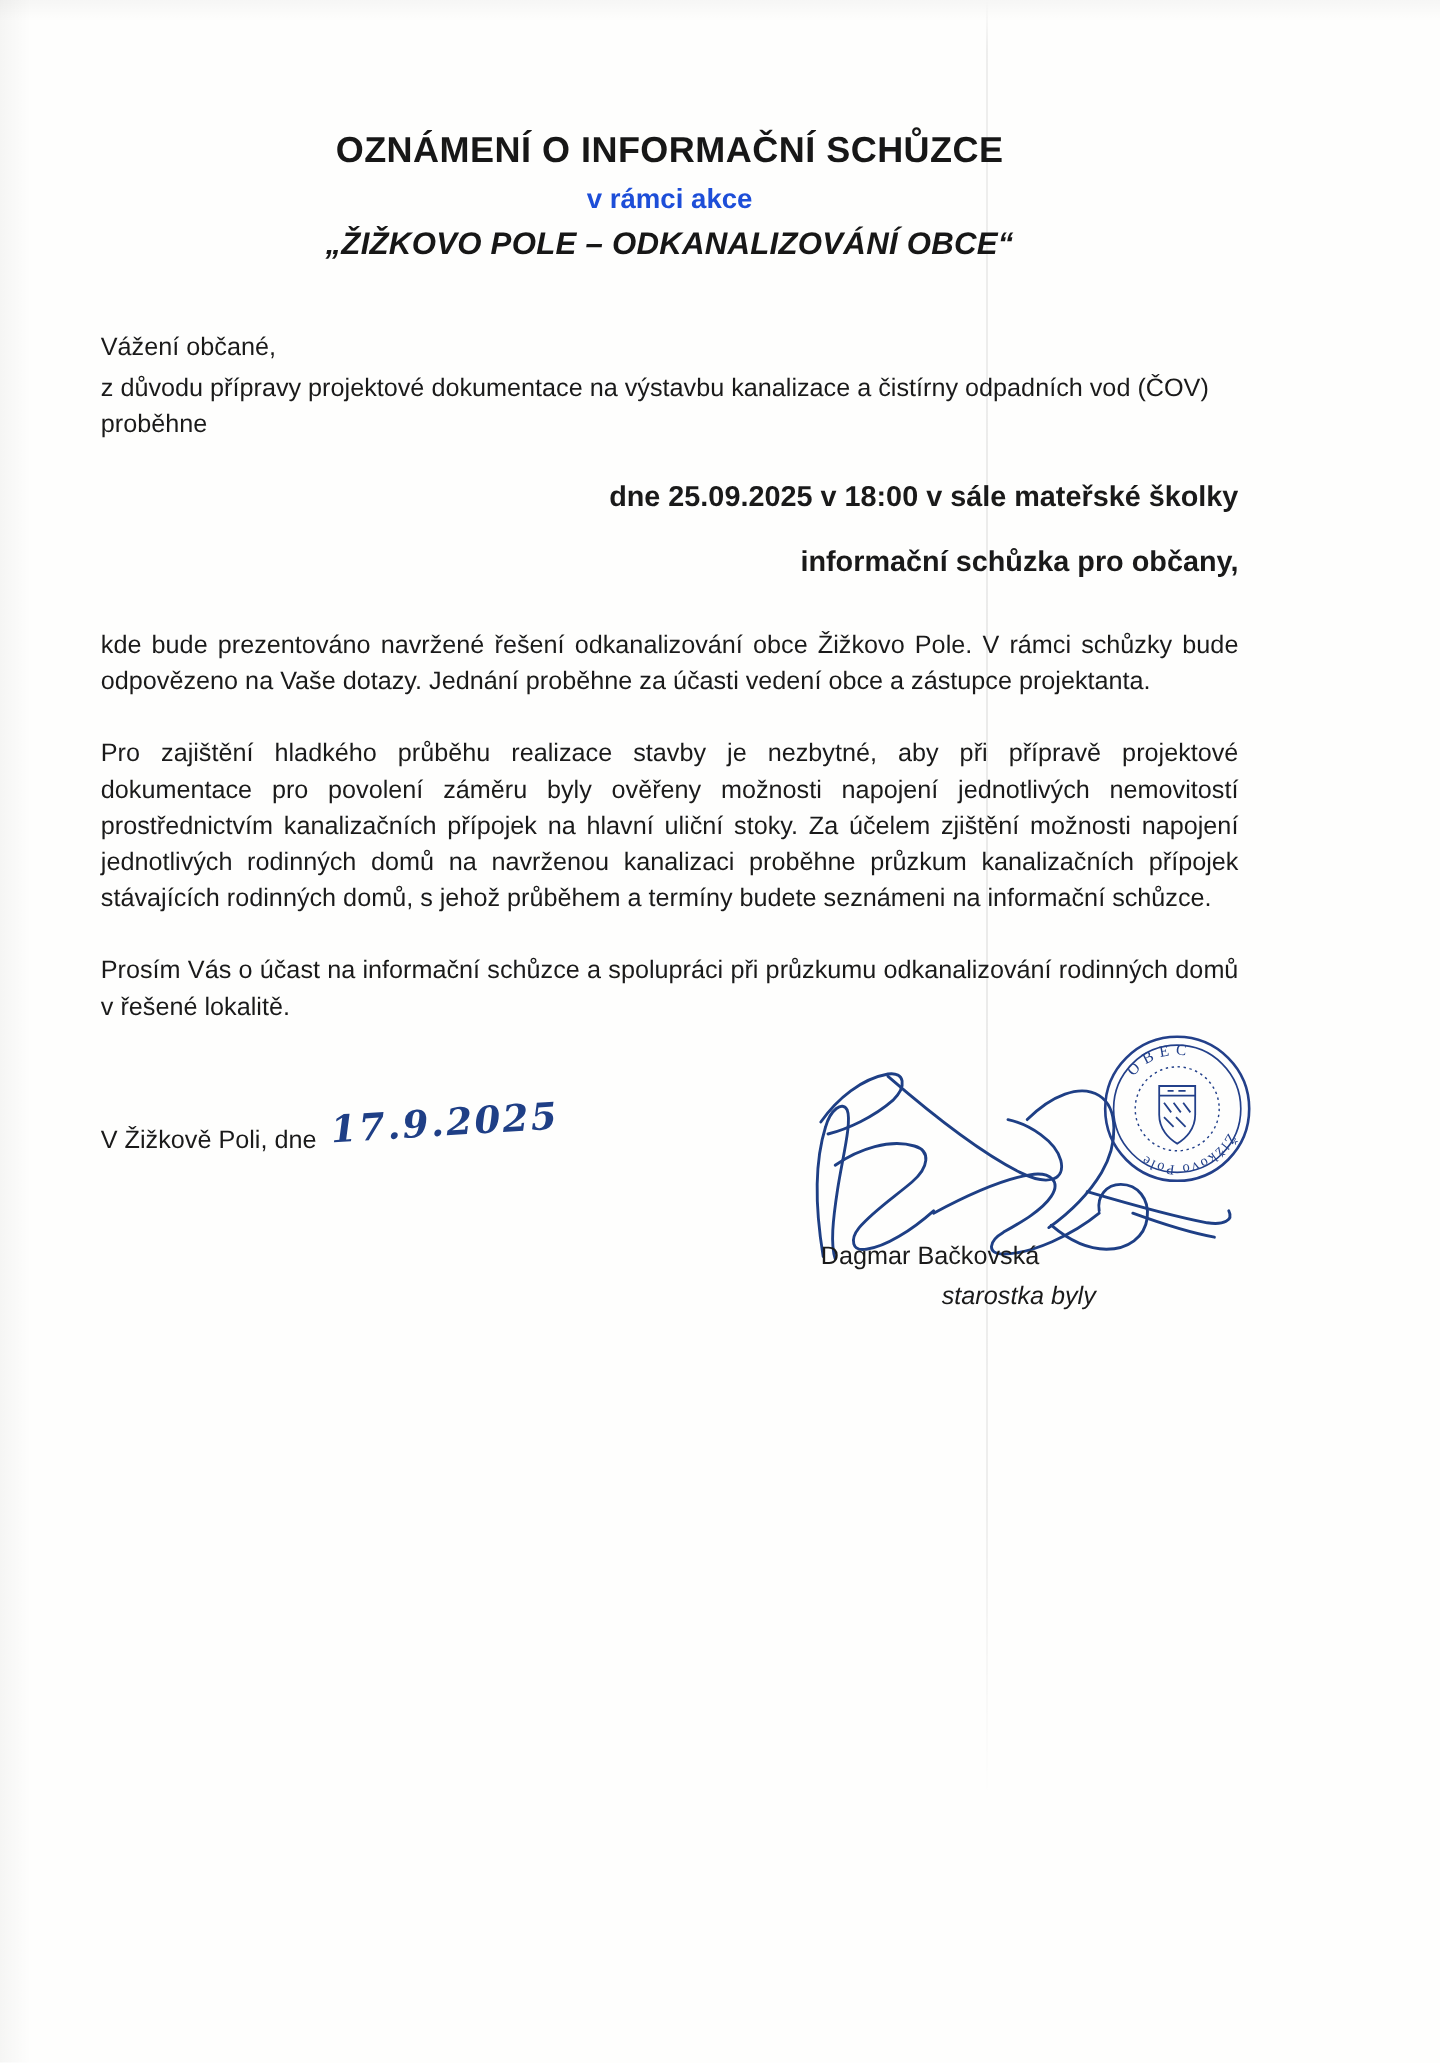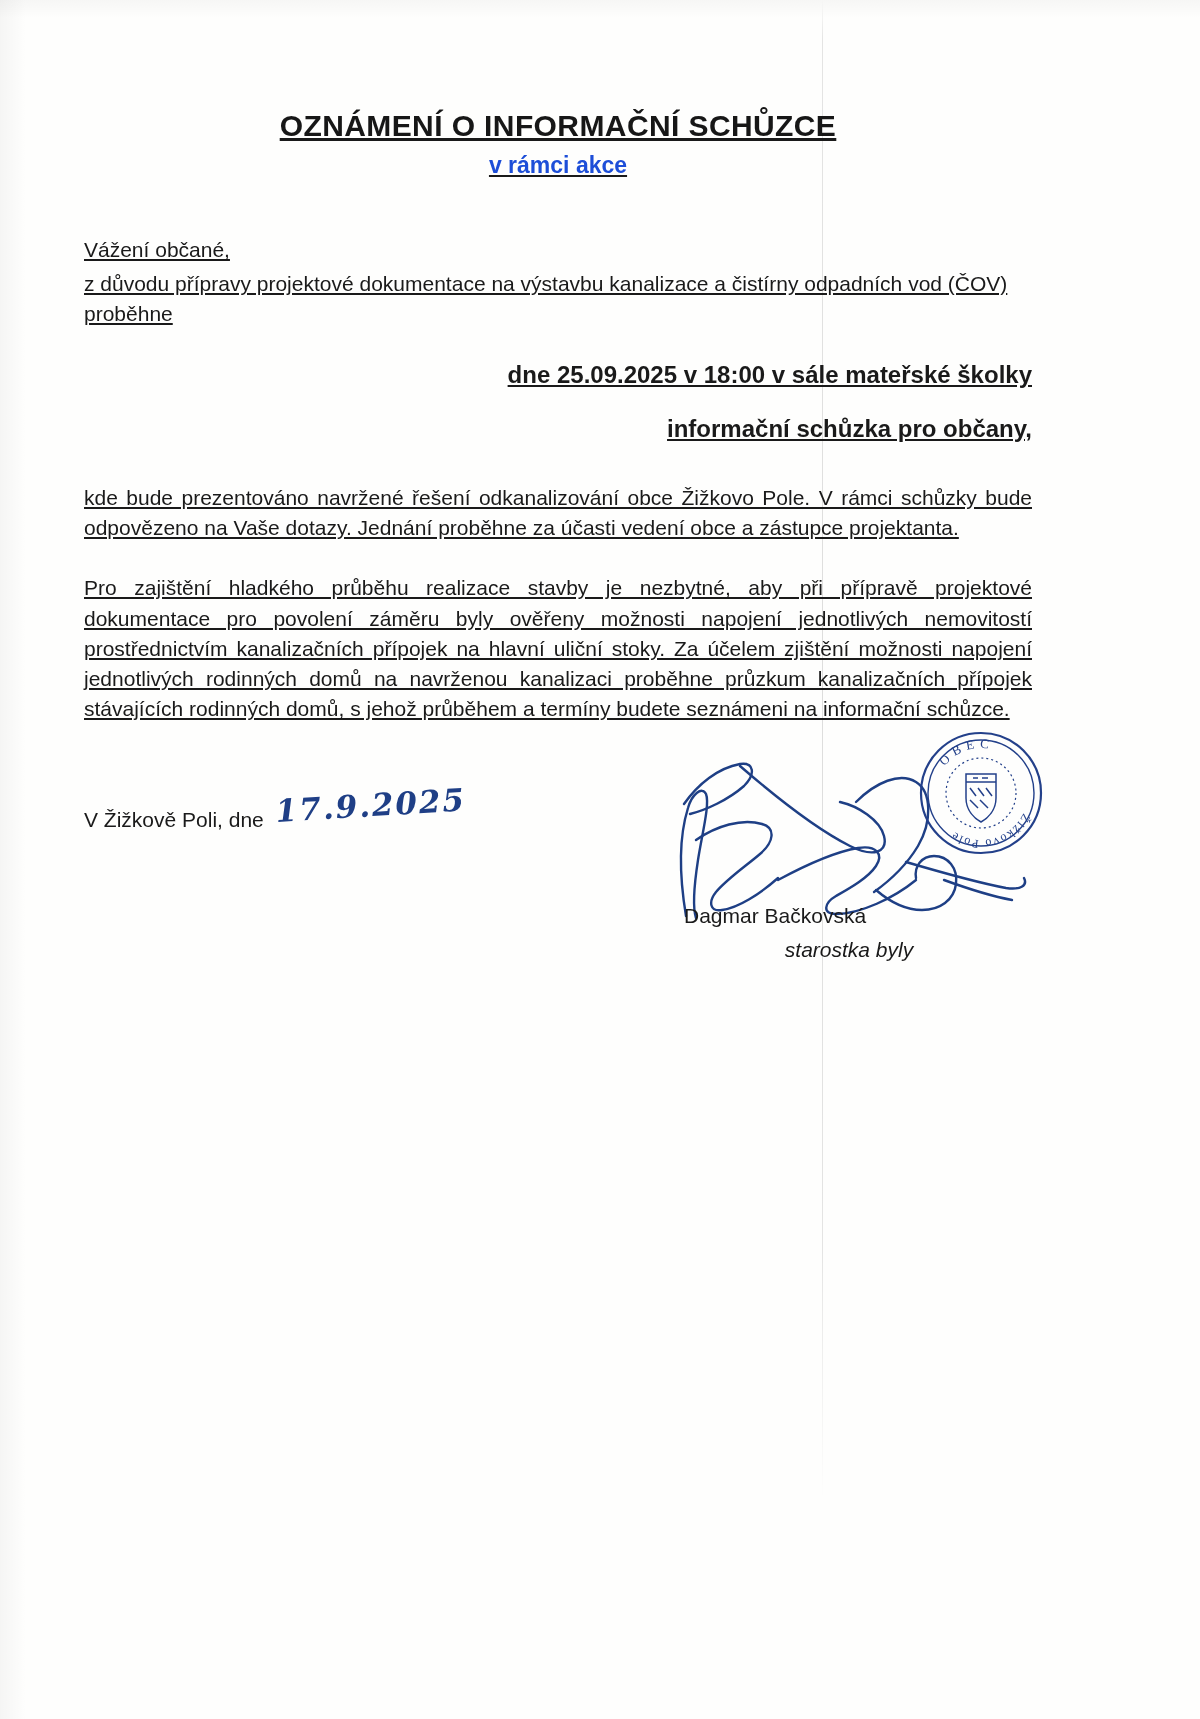--- a/index.html
+++ b/index.html
@@ -41,21 +41,20 @@
     position: absolute;
     top: 0; left: 0; width: 1200px; height: 18px;
     background: linear-gradient(to bottom, rgba(0,0,0,0.03), rgba(0,0,0,0));
   }
 
   .content {
     position: absolute;
     left: 84px;
     top: 0;
     width: 948px;
-    text-decoration: underline;
   }
 
   
   .title-block {
     padding-top: 108px;
     text-align: center;
   }
   .title-main {
     font-size: 30px;
     font-weight: bold;
@@ -176,36 +175,38 @@
 
   <div class="edge-shade-top"></div>
   <div class="edge-shade-left"></div>
   <div class="fold-line"></div>
 
   <div class="content">
 
     <div class="title-block">
       <div class="title-main">OZNÁMENÍ O INFORMAČNÍ SCHŮZCE</div>
       <div class="title-sub">v rámci akce</div>
+      <div class="title-project">„ŽIŽKOVO POLE – ODKANALIZOVÁNÍ OBCE“</div>
     </div>
 
     <div class="body-wrap">
 
       <div class="salutation">Vážení občané,</div>
 
       <div class="intro">z důvodu přípravy projektové dokumentace na výstavbu kanalizace a čistírny odpadních vod (ČOV) proběhne</div>
 
       <div class="bold-center first">dne 25.09.2025 v 18:00 v sále mateřské školky</div>
 
       <div class="bold-center second">informační schůzka pro občany,</div>
 
       <p class="para p1">kde bude prezentováno navržené řešení odkanalizování obce Žižkovo Pole. V rámci schůzky bude odpovězeno na Vaše dotazy. Jednání proběhne za účasti vedení obce a zástupce projektanta.</p>
 
       <p class="para p2">Pro zajištění hladkého průběhu realizace stavby je nezbytné, aby při přípravě projektové dokumentace pro povolení záměru byly ověřeny možnosti napojení jednotlivých nemovitostí prostřednictvím kanalizačních přípojek na hlavní uliční stoky. Za účelem zjištění možnosti napojení jednotlivých rodinných domů na navrženou kanalizaci proběhne průzkum kanalizačních přípojek stávajících rodinných domů, s jehož průběhem a termíny budete seznámeni na informační schůzce.</p>
 
+      <p class="para p3">Prosím Vás o účast na informační schůzce a spolupráci při průzkumu odkanalizování rodinných domů v řešené lokalitě.</p>
 
       <div class="sign-area">
 
         <div class="place-date">
           <span>V Žižkově Poli, dne</span><span class="handwritten-date">17.9.2025</span>
         </div>
 
         <div class="signature-zone">
 
           <svg class="sig-svg" width="390" height="200" viewBox="0 0 390 200" fill="none">

